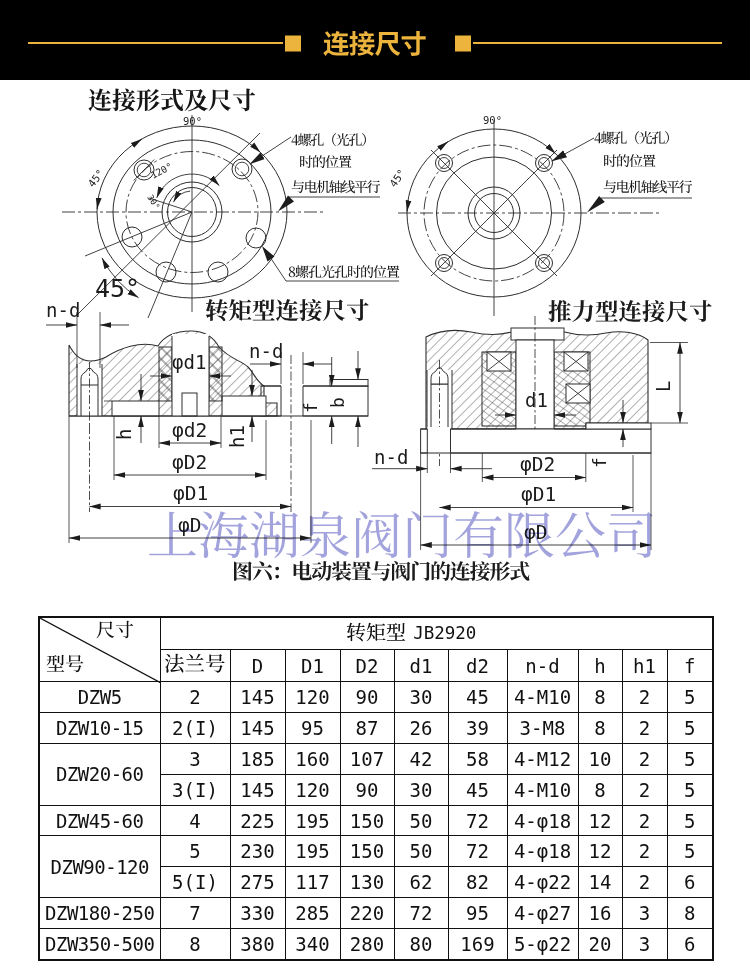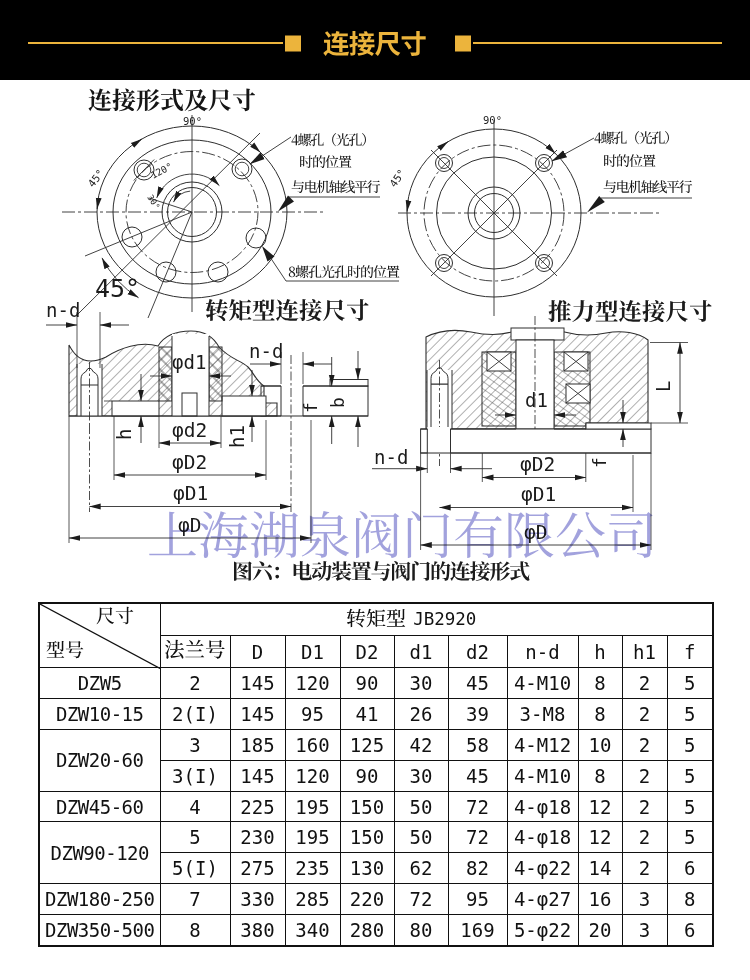--- a/index.html
+++ b/index.html
@@ -1,21 +1,21 @@
 <!DOCTYPE html>
 <html><head>
 <meta charset="utf-8">
 <style>
   html,body{margin:0;padding:0;background:#fff;}
   #page{position:relative;width:750px;height:980px;background:#ffffff;overflow:hidden;
         font-family:"DejaVu Sans",sans-serif;}
   #banner{position:absolute;left:0;top:0;width:750px;height:80px;background:#000;}
   #banner svg{position:absolute;left:0;top:0;}
   #drawing{position:absolute;left:0;top:0;}
-  #spec-table{position:absolute;left:38px;top:602px;border-collapse:collapse;table-layout:fixed;
+  #spec-table{position:absolute;left:38px;top:616px;border-collapse:collapse;table-layout:fixed;
         border:2px solid #111;padding-left:32px;}
   #spec-table td{border:1.5px solid #111;text-align:center;vertical-align:middle;padding:0;
      font-family:"DejaVu Sans Mono","Liberation Mono",monospace;font-size:19px;color:#111;
      font-weight:500;}
   #spec-table td.diag{position:relative;}
   td .cjk svg{display:inline-block;vertical-align:middle;}
   .glyphsvg{display:inline-block;}
 </style>
 </head>
 <body>
@@ -347,34 +347,34 @@
           <td style="height:29.9px">4-M10</td>
           <td style="height:29.9px">8</td>
           <td style="height:29.9px">2</td>
           <td style="height:29.9px">5</td>
         </tr>
         <tr>
           <td rowspan="1" style="height:29.9px;letter-spacing:-0.5px">DZW10-15</td>
           <td style="height:29.9px">2(I)</td>
           <td style="height:29.9px">145</td>
           <td style="height:29.9px">95</td>
-          <td style="height:29.9px">41</td>
+          <td style="height:29.9px">87</td>
           <td style="height:29.9px">26</td>
           <td style="height:29.9px">39</td>
           <td style="height:29.9px">3-M8</td>
           <td style="height:29.9px">8</td>
           <td style="height:29.9px">2</td>
           <td style="height:29.9px">5</td>
         </tr>
         <tr>
           <td rowspan="2" style="height:29.9px;letter-spacing:-0.5px">DZW20-60</td>
           <td style="height:29.9px">3</td>
           <td style="height:29.9px">185</td>
           <td style="height:29.9px">160</td>
-          <td style="height:29.9px">125</td>
+          <td style="height:29.9px">107</td>
           <td style="height:29.9px">42</td>
           <td style="height:29.9px">58</td>
           <td style="height:29.9px">4-M12</td>
           <td style="height:29.9px">10</td>
           <td style="height:29.9px">2</td>
           <td style="height:29.9px">5</td>
         </tr>
         <tr>
           <td style="height:29.9px">3(I)</td>
           <td style="height:29.9px">145</td>
@@ -409,21 +409,21 @@
           <td style="height:29.9px">50</td>
           <td style="height:29.9px">72</td>
           <td style="height:29.9px">4-φ18</td>
           <td style="height:29.9px">12</td>
           <td style="height:29.9px">2</td>
           <td style="height:29.9px">5</td>
         </tr>
         <tr>
           <td style="height:29.9px">5(I)</td>
           <td style="height:29.9px">275</td>
-          <td style="height:29.9px">235</td>
+          <td style="height:29.9px">117</td>
           <td style="height:29.9px">130</td>
           <td style="height:29.9px">62</td>
           <td style="height:29.9px">82</td>
           <td style="height:29.9px">4-φ22</td>
           <td style="height:29.9px">14</td>
           <td style="height:29.9px">2</td>
           <td style="height:29.9px">6</td>
         </tr>
         <tr>
           <td rowspan="1" style="height:29.9px;letter-spacing:-0.5px">DZW180-250</td>

